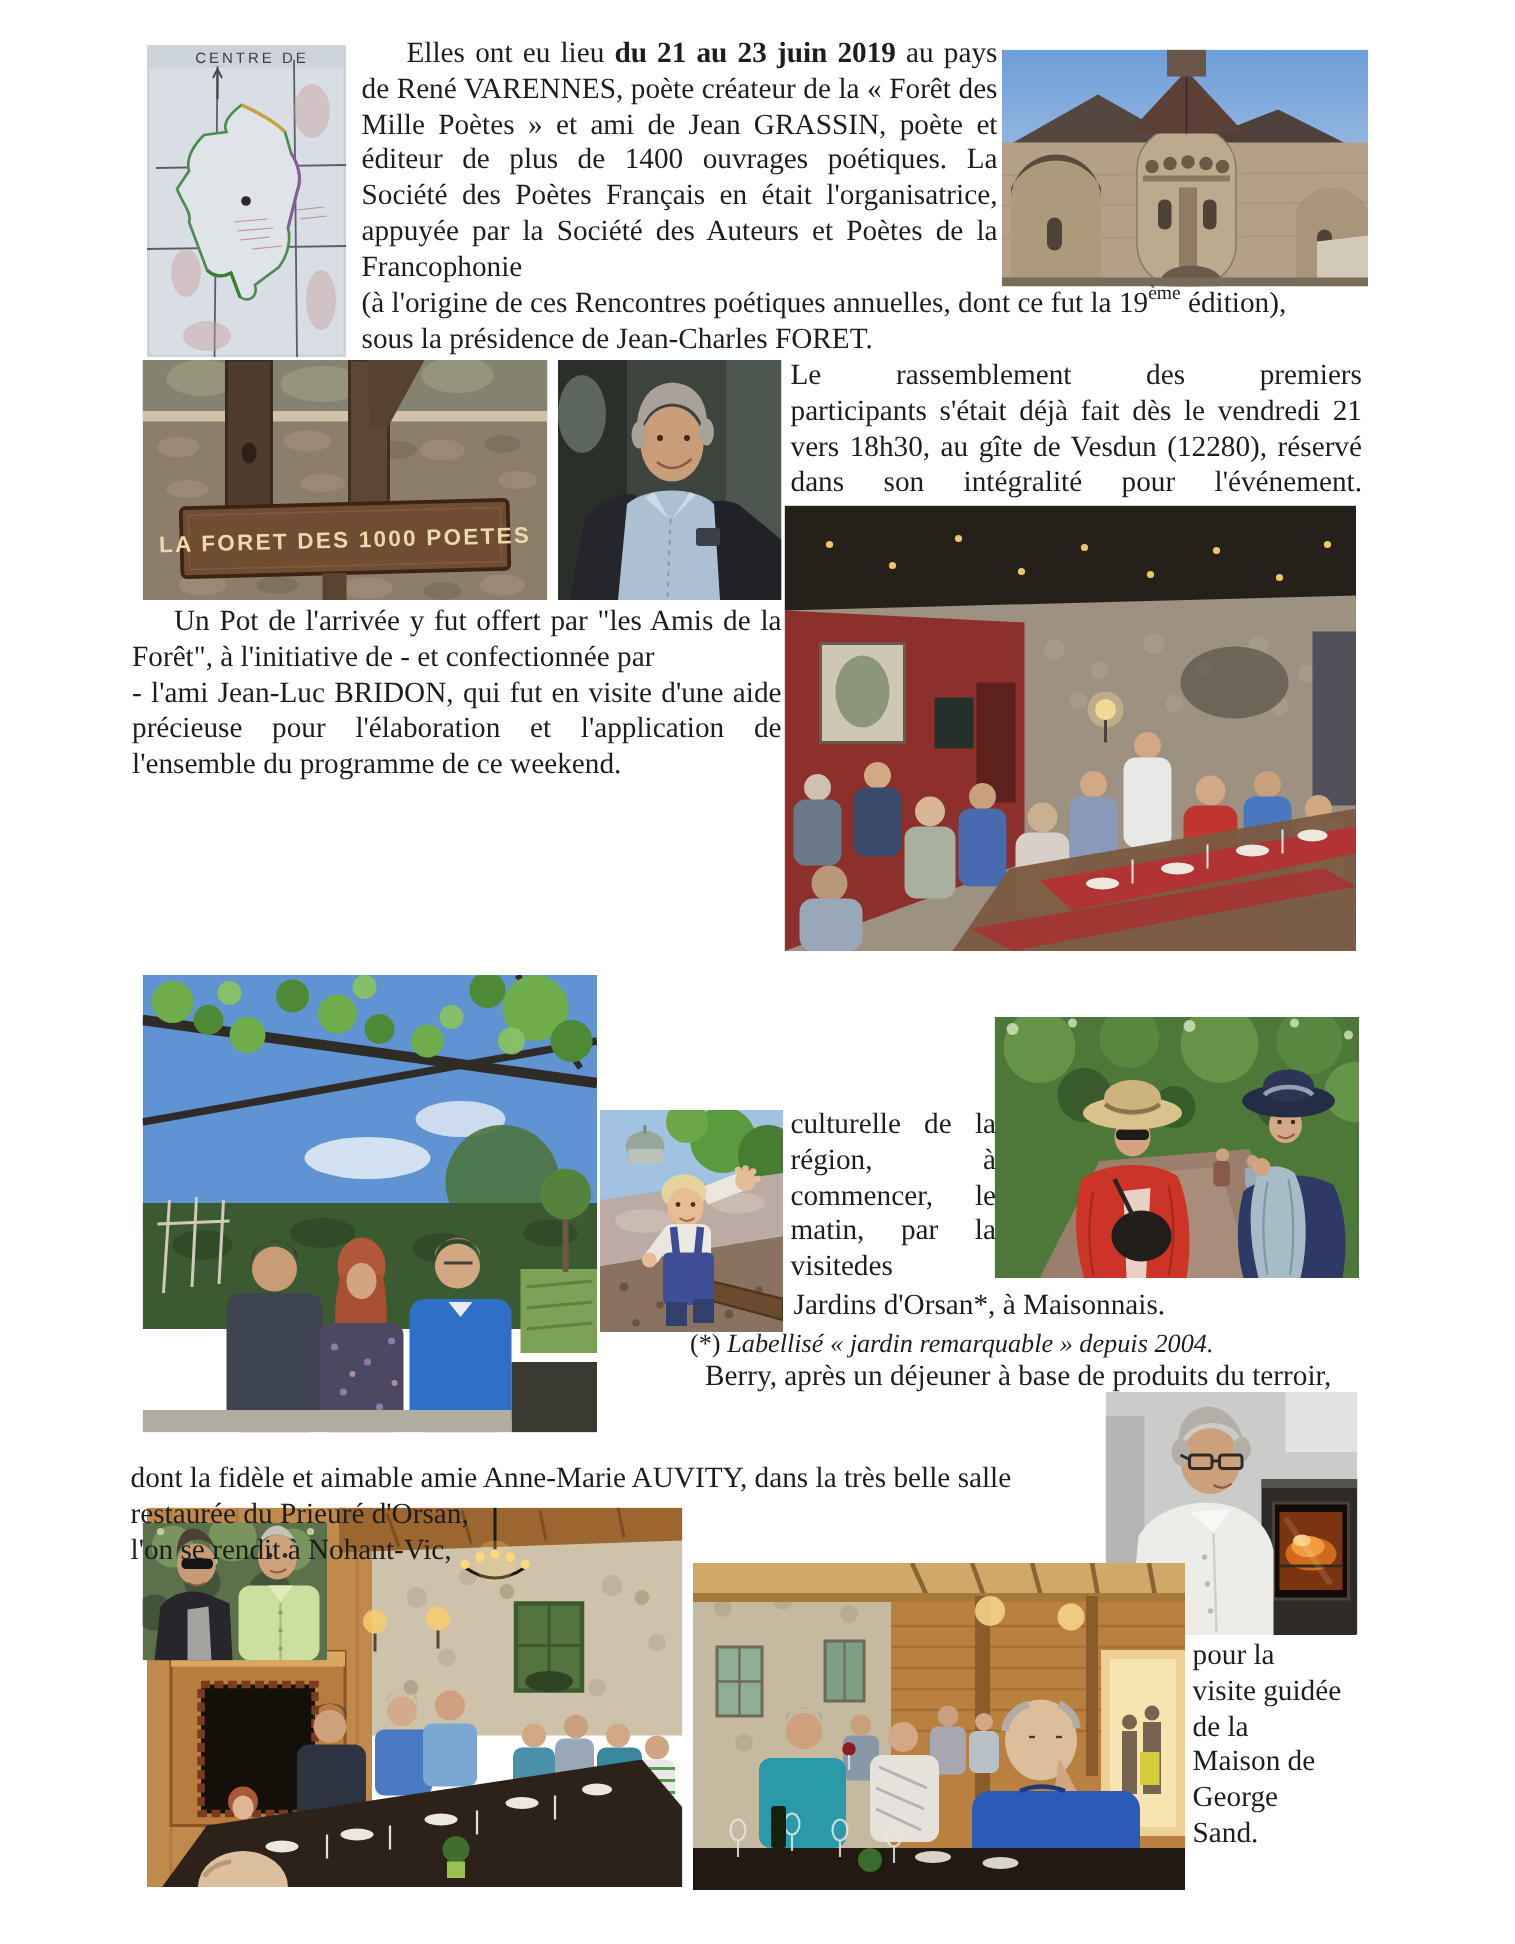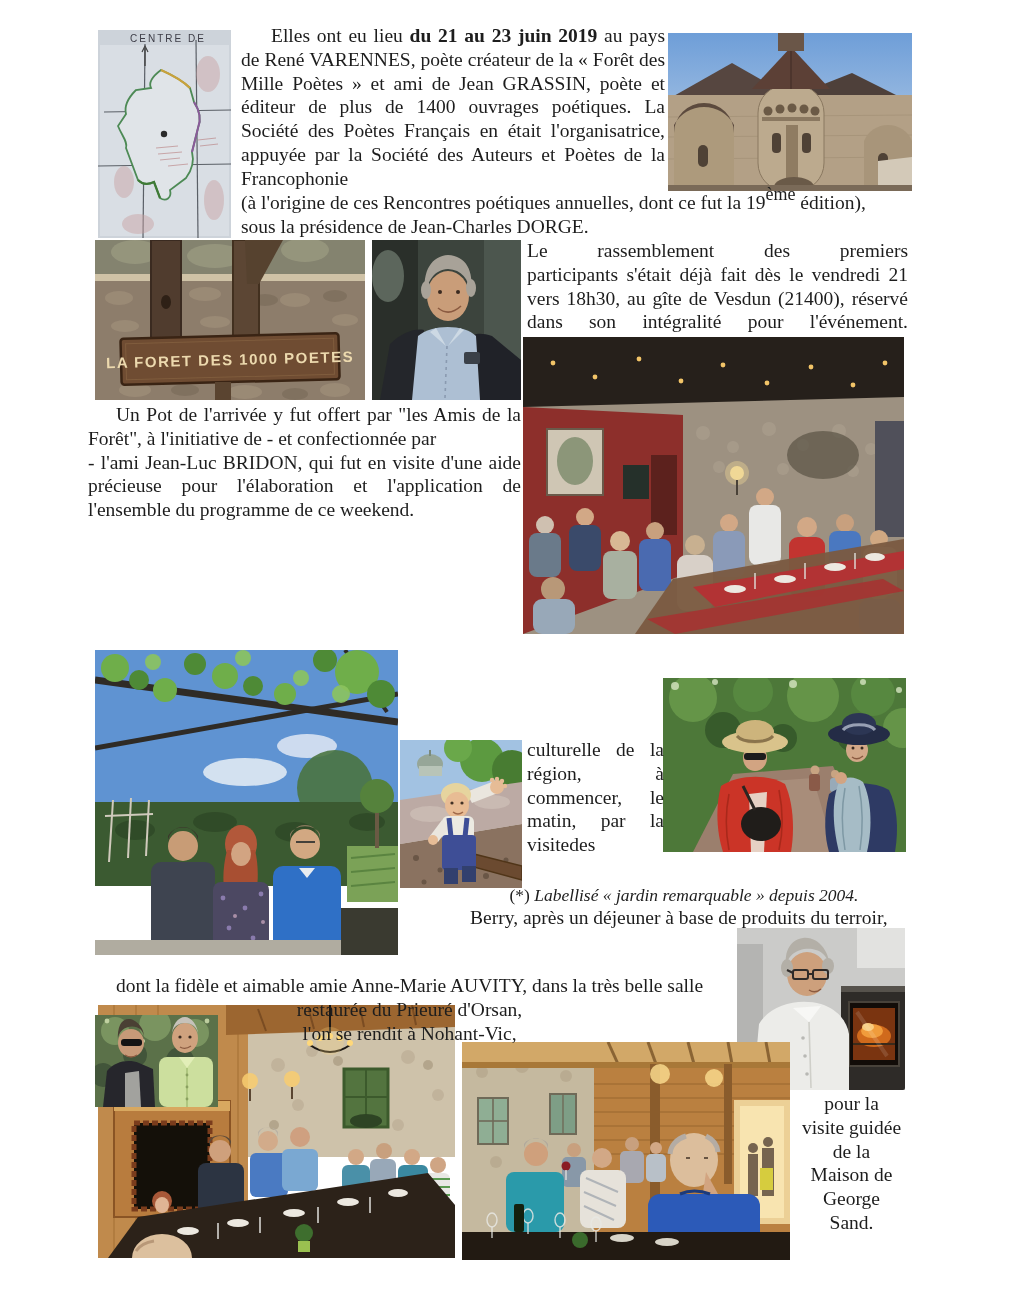--- a/index.html
+++ b/index.html
@@ -2,26 +2,26 @@
 <html><head>
 <meta charset="utf-8">
 <style>
   html,body { margin:0; padding:0; background:#ffffff; }
   .page { position:relative; width:1010px; height:1296px; background:#fff; overflow:hidden;
           font-family:"Liberation Serif", serif; color:#1d1d1d; }
   .t { position:absolute; font-size:19.5px; line-height:23.8px; z-index:5; }
   .j { text-align:justify; }
   .jl { text-align:justify; text-align-last:justify; }
   .pre { white-space:pre-line; }
-  .r { text-align:center;font-family:Liberation Serif, serif; }
+  .r { text-align:left;font-family:Liberation Serif, serif; }
   .ind30 { text-indent:30px; }
   .ind28 { text-indent:28px; }
   .ind22 { text-indent:22px; }
   .b { font-weight:bold; }
-  .sup { font-size:18px; vertical-align:9px; line-height:0; }
+  .sup { font-size:13px; vertical-align:9px; line-height:0; }
   .foot { font-size:17.5px; }
   .it { font-style:italic; }
   .ph { position:absolute; overflow:hidden; z-index:1; }
   .ph svg { display:block; width:100%; height:100%; } .z3 { z-index:3; } .z4 { z-index:4; }
 </style>
 </head>
 <body>
 
 <div class="page">
 
@@ -698,33 +698,34 @@
       <circle cx="118" cy="198" r="8" fill="#3a6a2c"></circle>
       <g fill="#d8d4c8">
           <ellipse cx="160" cy="196" rx="12" ry="4"></ellipse>
           <ellipse cx="205" cy="200" rx="12" ry="4"></ellipse>
         </g>
     </svg>
   </div>
 
   <div class="t j ind30" style="left:241px;top:24px;width:424px"><span>Elles ont eu lieu </span><span class="b">du 21 au 23 juin 2019</span><span> au pays de René VARENNES, poète créateur de la « Forêt des Mille Poètes » et ami de Jean GRASSIN, poète et éditeur de plus de 1400 ouvrages poétiques. La Société des Poètes Français en était l'organisatrice, appuyée par la Société des Auteurs et Poètes de la Francophonie</span></div>
 
-  <div class="t" style="left:241px;top:191px;width:672px"><span>(à l'origine de ces Rencontres poétiques annuelles, dont ce fut la 19</span><span class="sup">ème</span><span> édition),</span><br><span>sous la présidence de Jean-Charles DORGE.</span></div>
+  <div class="t" style="left:241px;top:191px;width:672px"><span>(à l'origine de ces Rencontres poétiques annuelles, dont ce fut la 19</span><span class="sup">ème</span><span> édition),</span><br><span>sous la présidence de Jean-Charles FORET.</span></div>
 
   <div class="t jl pre" style="left:527px;top:239px;width:381px">Le rassemblement des premiers
-participants s'était déjà fait dès le vendredi 21 vers 18h30, au gîte de Vesdun (21400), réservé dans son intégralité pour l'événement.</div>
+participants s'était déjà fait dès le vendredi 21 vers 18h30, au gîte de Vesdun (12280), réservé dans son intégralité pour l'événement.</div>
 
   <div class="t j pre ind28" style="left:88px;top:403px;width:433px">Un Pot de l'arrivée y fut offert par "les Amis de la Forêt", à l'initiative de - et confectionnée par
 - l'ami Jean-Luc BRIDON, qui fut en visite d'une aide précieuse pour l'élaboration et l'application de l'ensemble du programme de ce weekend.</div>
 
 
 
 
   <div class="t j" style="left:527px;top:738px;width:137px">culturelle de la région, à commencer, le matin, par la visitedes</div>
 
+  <div class="t" style="left:529px;top:859px;width:290px">Jardins d'Orsan*, à Maisonnais.</div>
 
   <div class="t r foot" style="left:460px;top:884px;width:448px"><span>(*) </span><span class="it">Labellisé « jardin remarquable » depuis 2004.</span></div>
 
   <div class="t" style="left:470px;top:906px;width:442px">Berry, après un déjeuner à base de produits du terroir,</div>
 
 
   <div class="t r pre" style="left:795px;top:1092px;width:113px">pour la
 visite guidée
 de la
 Maison de

